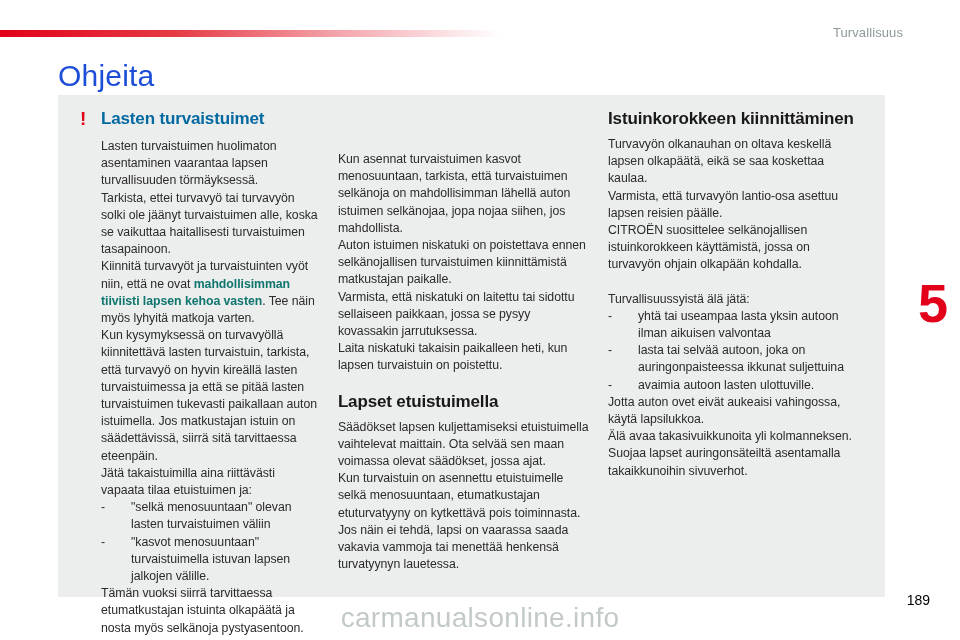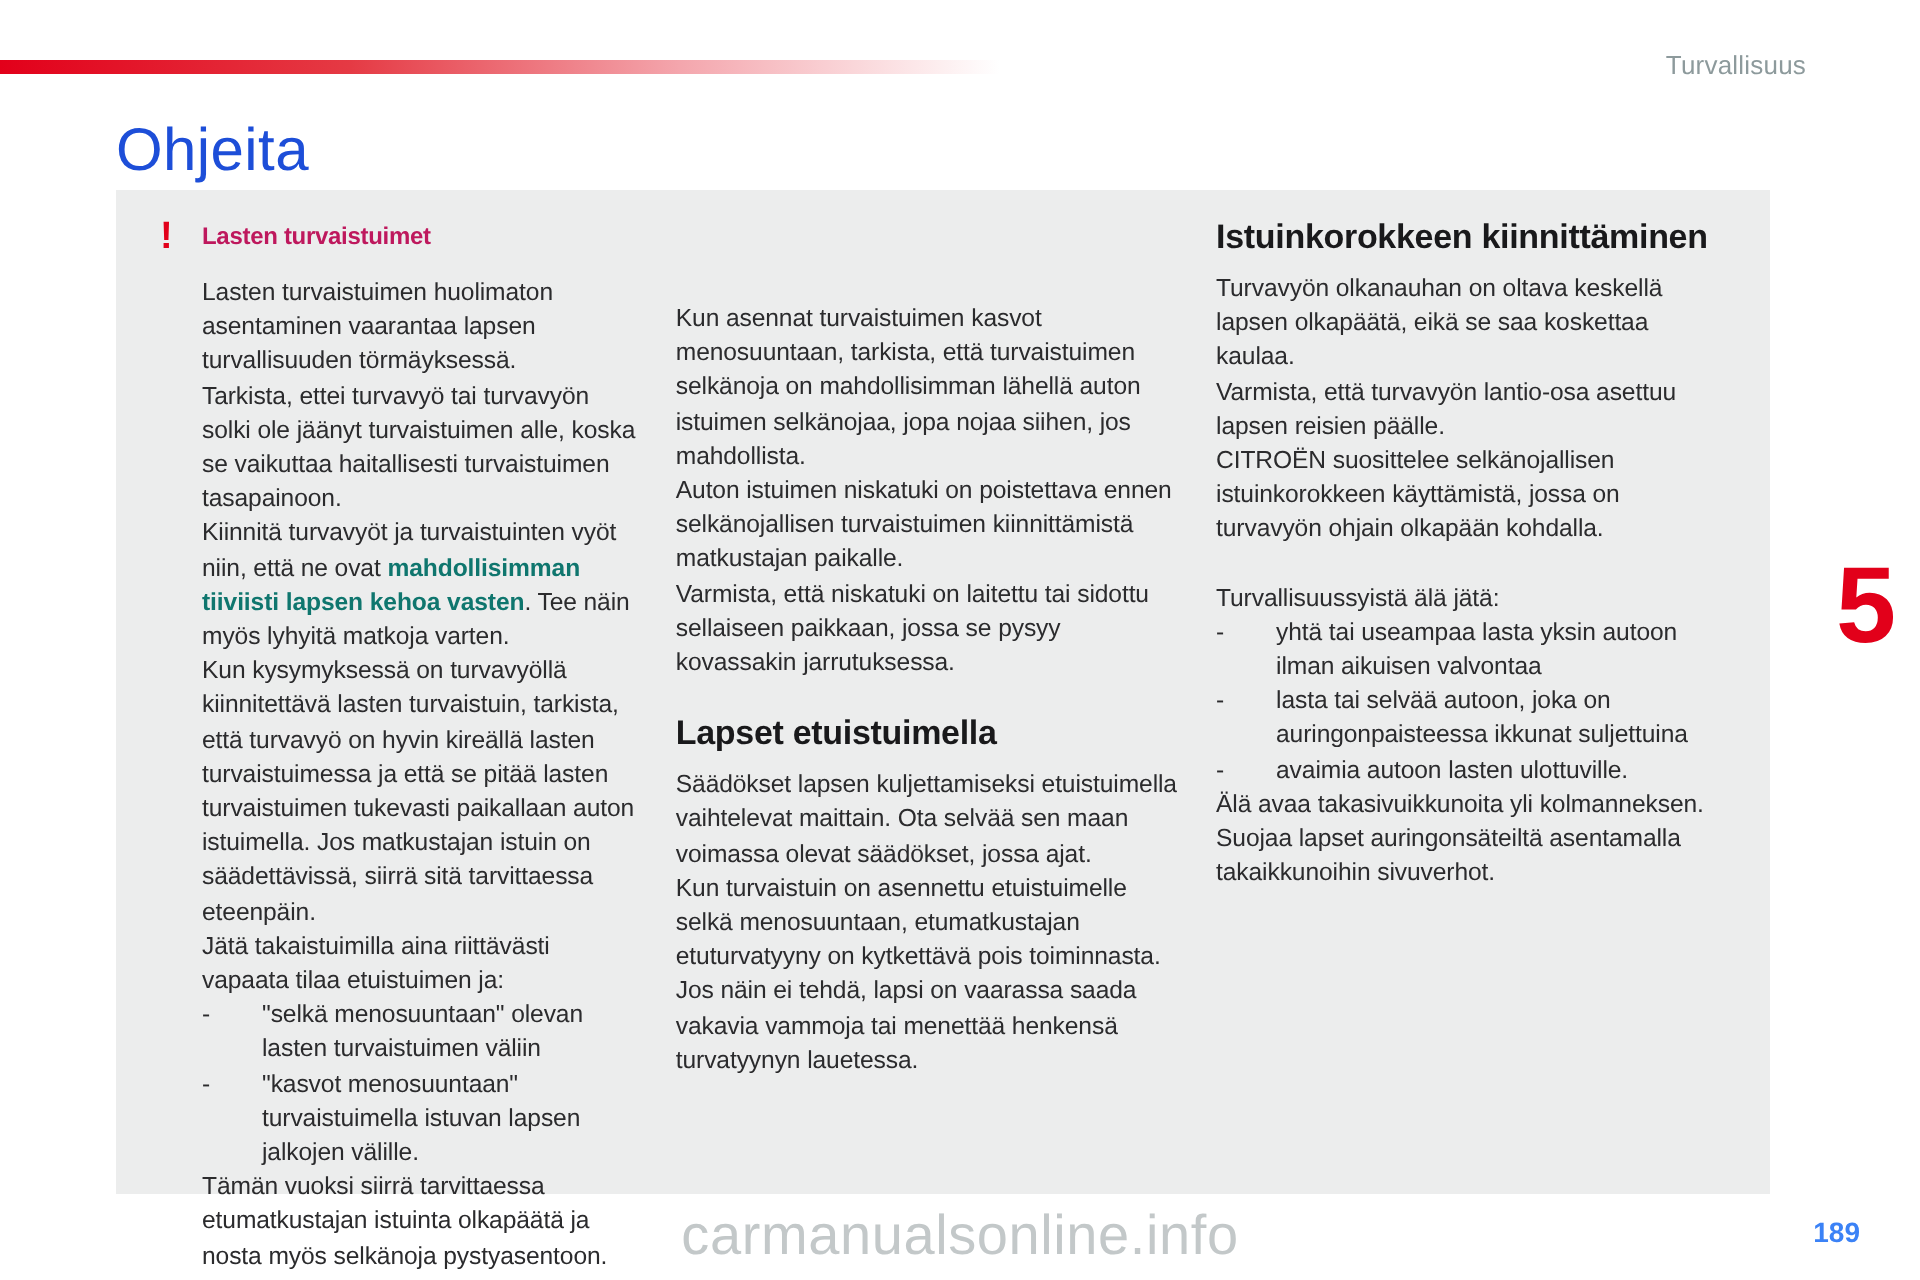--- a/index.html
+++ b/index.html
@@ -90,23 +90,23 @@
   }
   .warn-icon {
     color: #e2001a;
     font-weight: bold;
     font-size: 19px;
     line-height: 20px;
     width: 21px;
     flex: 0 0 21px;
   }
   h2.head {
-    font-size: 12px;
-    font-weight: bold;
-    color: #be185d;
+    font-size: 17px;
+    font-weight: bold;
+    color: #0369a1;
     margin: 0;
     line-height: 19px;
     letter-spacing: -.15px;
   }
   h2.head-plain {
     font-size: 17px;
     font-weight: bold;
     color: #19191b;
     margin: 0 0 8px 0;
     line-height: 19px;
@@ -143,24 +143,24 @@
   ul.dashlist li .dash {
     position: absolute;
     left: 0;
     top: 0;
   }
 
   
   .page-number {
     position: absolute;
     right: 30px;
-    bottom: 16px;
+    bottom: 32px;
     font-size: 14px;
-    font-weight: bold;
-    color: #3b82f6;
+    font-weight: normal;
+    color: #000000;
   }
   .watermark {
     position: absolute;
     left: 0;
     right: 0;
     bottom: 6px;
     text-align: center;
     font-size: 28px;
     color: #b9bfc0;
     letter-spacing: .3px;
@@ -196,39 +196,41 @@
         <li><span class="dash">-</span><span>"kasvot menosuuntaan" turvaistuimella istuvan lapsen jalkojen välille.</span></li>
       </ul>
       <p class="body indent">Tämän vuoksi siirrä tarvittaessa etumatkustajan istuinta olkapäätä ja nosta myös selkänoja pystyasentoon.</p>
     </div>
 
     <div class="col col-2">
       <div class="gap-lg"></div>
       <p class="body">Kun asennat turvaistuimen kasvot menosuuntaan, tarkista, että turvaistuimen selkänoja on mahdollisimman lähellä auton istuimen selkänojaa, jopa nojaa siihen, jos mahdollista.</p>
       <p class="body">Auton istuimen niskatuki on poistettava ennen selkänojallisen turvaistuimen kiinnittämistä matkustajan paikalle.</p>
       <p class="body">Varmista, että niskatuki on laitettu tai sidottu sellaiseen paikkaan, jossa se pysyy kovassakin jarrutuksessa.</p>
+      <p class="body">Laita niskatuki takaisin paikalleen heti, kun lapsen turvaistuin on poistettu.</p>
       <div class="gap"></div>
       <h2 class="head-plain">Lapset etuistuimella</h2>
       <p class="body">Säädökset lapsen kuljettamiseksi etuistuimella vaihtelevat maittain. Ota selvää sen maan voimassa olevat säädökset, jossa ajat.</p>
       <p class="body">Kun turvaistuin on asennettu etuistuimelle selkä menosuuntaan, etumatkustajan etuturvatyyny on kytkettävä pois toiminnasta.</p>
       <p class="body">Jos näin ei tehdä, lapsi on vaarassa saada vakavia vammoja tai menettää henkensä turvatyynyn lauetessa.</p>
     </div>
 
     <div class="col col-3">
       <h2 class="head-plain">Istuinkorokkeen kiinnittäminen</h2>
       <p class="body">Turvavyön olkanauhan on oltava keskellä lapsen olkapäätä, eikä se saa koskettaa kaulaa.</p>
       <p class="body">Varmista, että turvavyön lantio-osa asettuu lapsen reisien päälle.</p>
       <p class="body">CITROËN suosittelee selkänojallisen istuinkorokkeen käyttämistä, jossa on turvavyön ohjain olkapään kohdalla.</p>
       <div class="gap"></div>
       <p class="body">Turvallisuussyistä älä jätä:</p>
       <ul class="dashlist">
         <li><span class="dash">-</span><span>yhtä tai useampaa lasta yksin autoon ilman aikuisen valvontaa</span></li>
         <li><span class="dash">-</span><span>lasta tai selvää autoon, joka on auringonpaisteessa ikkunat suljettuina</span></li>
         <li><span class="dash">-</span><span>avaimia autoon lasten ulottuville.</span></li>
       </ul>
+      <p class="body">Jotta auton ovet eivät aukeaisi vahingossa, käytä lapsilukkoa.</p>
       <p class="body">Älä avaa takasivuikkunoita yli kolmanneksen.</p>
       <p class="body">Suojaa lapset auringonsäteiltä asentamalla takaikkunoihin sivuverhot.</p>
     </div>
 
   </div>
 </div>
 
 <div class="page-number">189</div>
 <div class="watermark">carmanualsonline.info</div>
 

